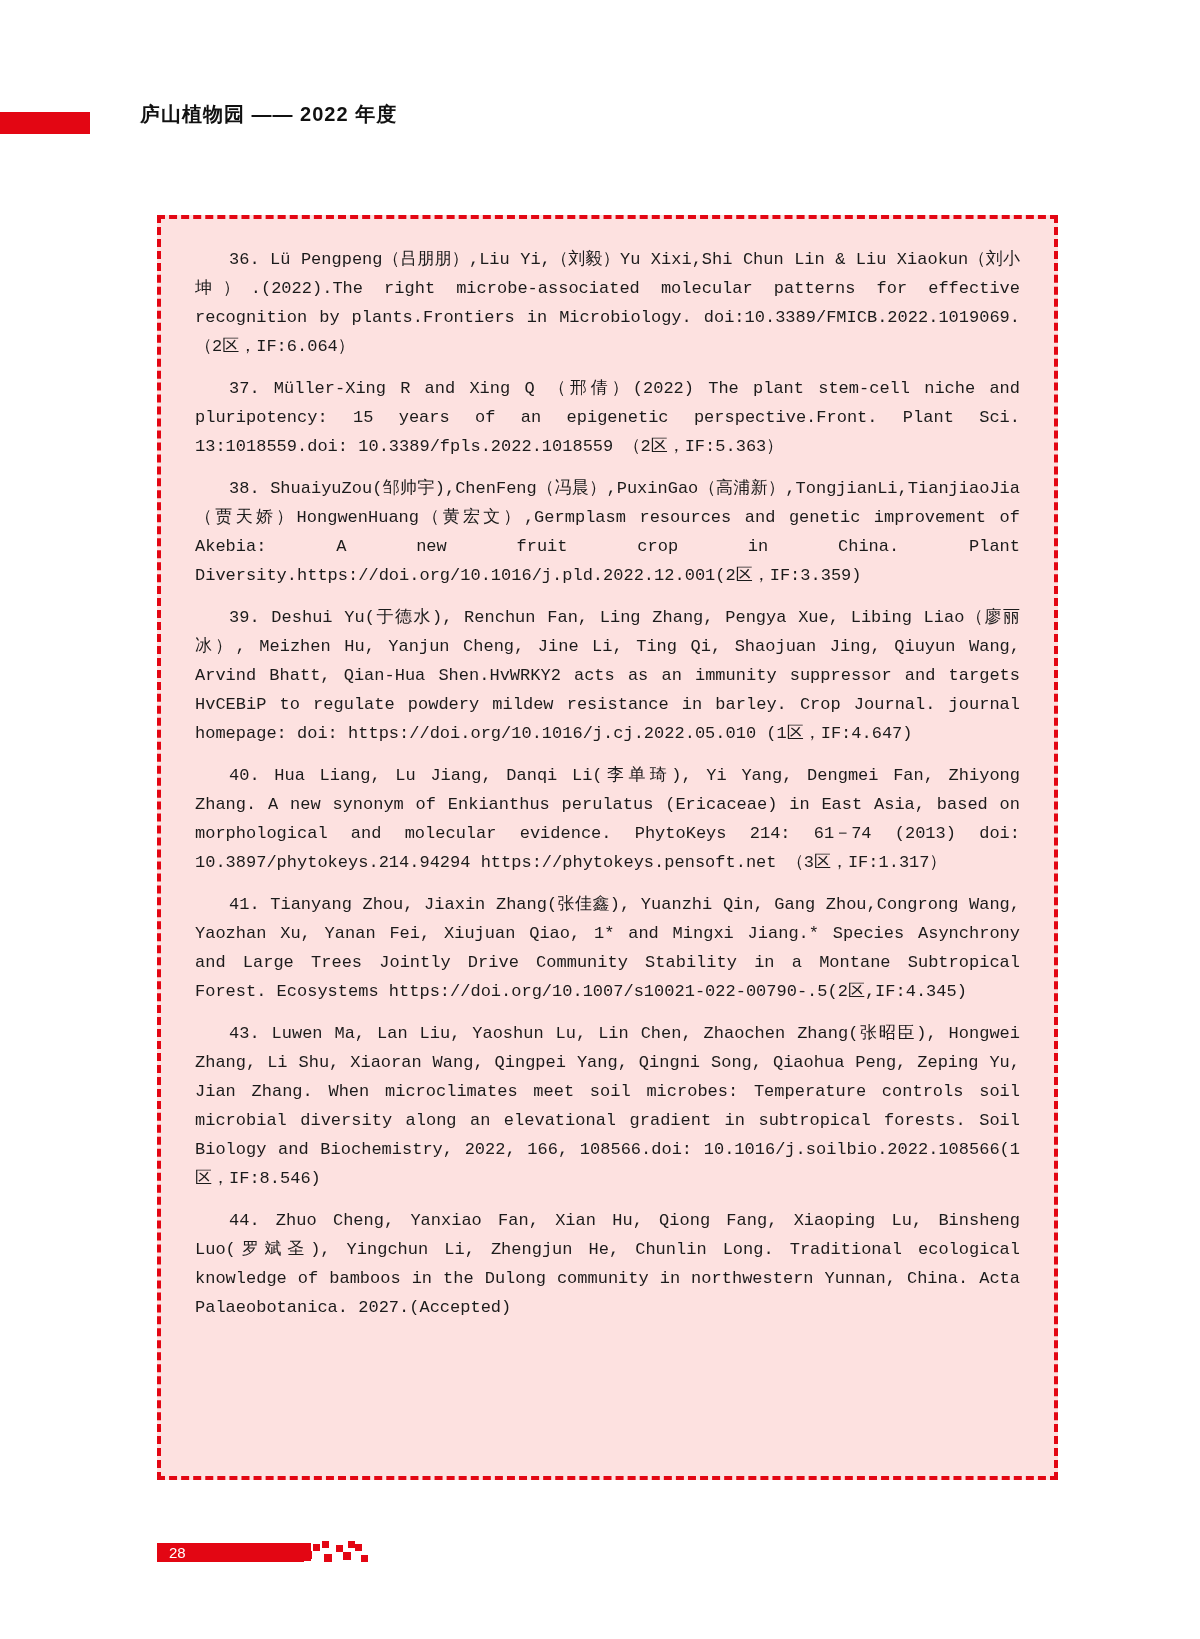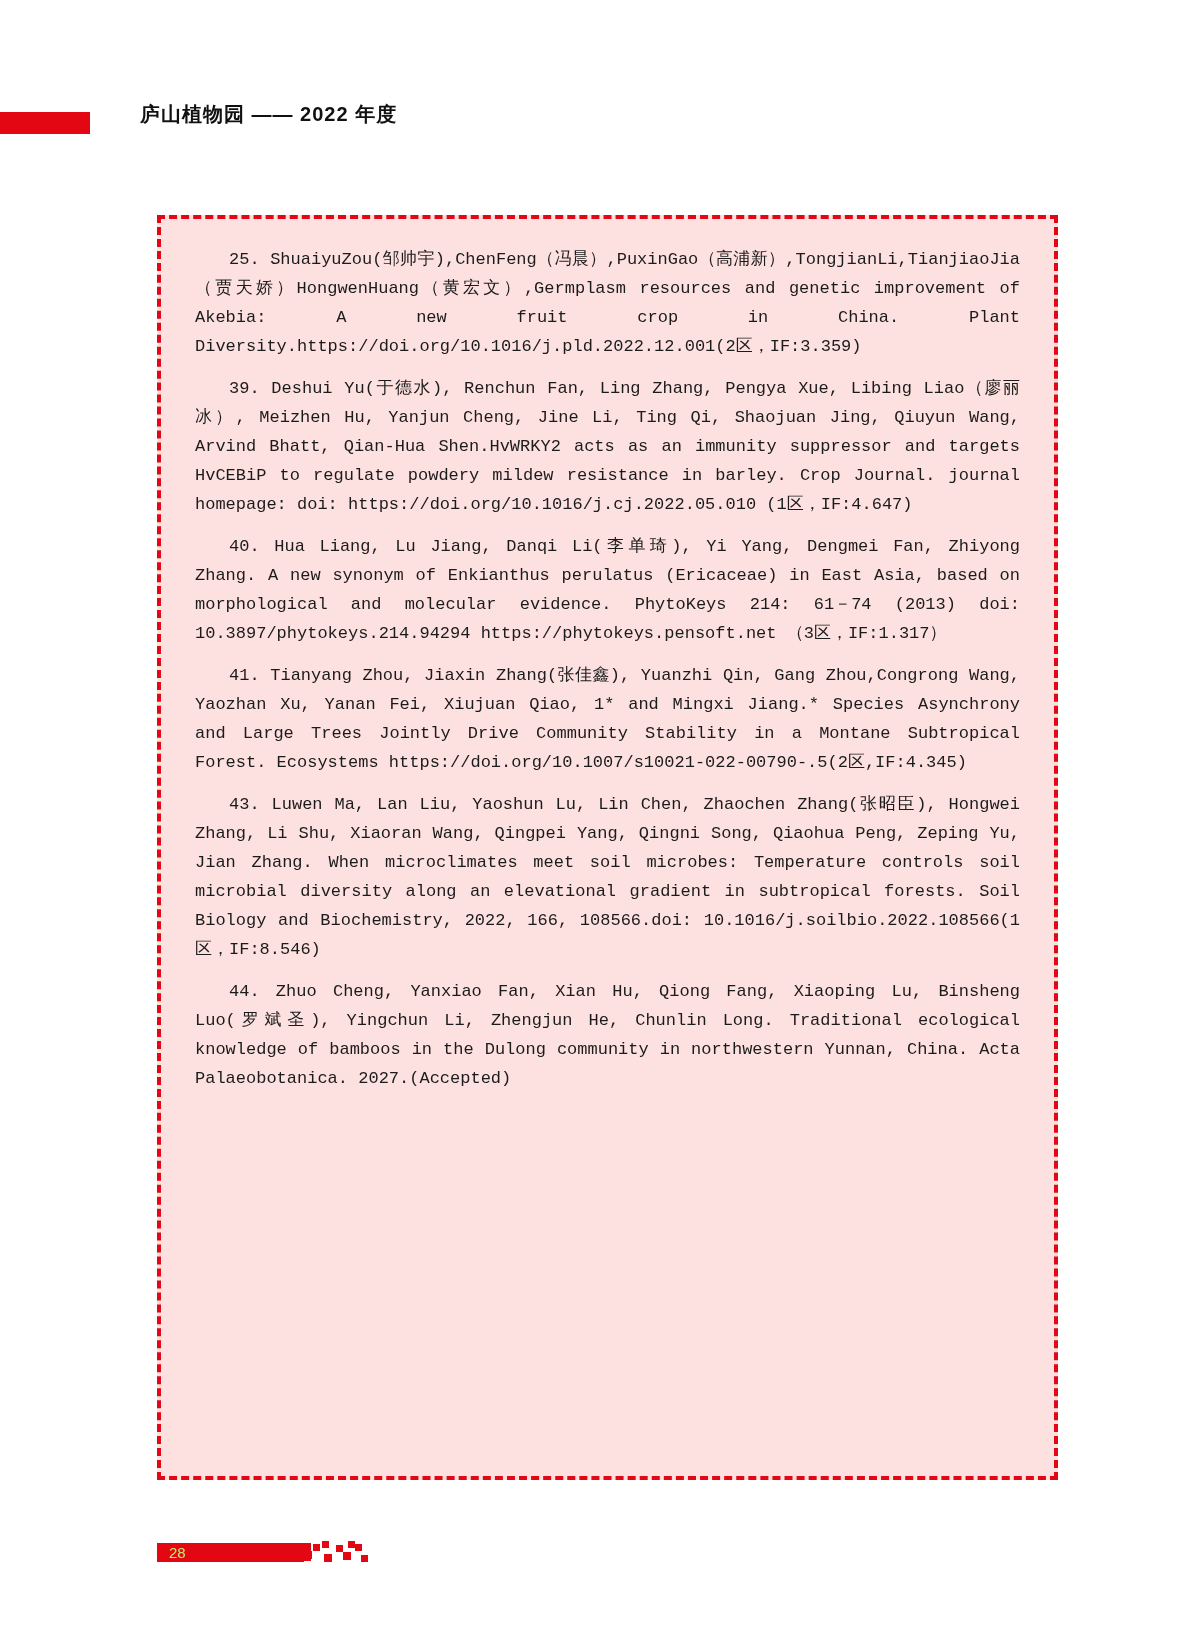--- a/index.html
+++ b/index.html
@@ -60,42 +60,44 @@
   }
   
   .page-num-bar {
     position: absolute;
     left: 157px;
     top: 1543px;
     width: 147px;
     height: 19px;
     box-sizing: border-box;
     background: #e30613;
-    color: #bef264;
+    color: #ffffff;
     font-family: "Liberation Sans", "DejaVu Sans", sans-serif;
     font-size: 15px;
     line-height: 19px;
     padding-left: 12px;
   }
   .pixel-dissolve {
     position: absolute;
     left: 303px;
     top: 1539px;
   }
 </style>
 </head>
 <body>
 
 <div class="page">
 
   <div class="header-red-bar"></div>
   <div class="header-title">庐山植物园 —— 2022 年度</div>
 
   <div class="ref-box">
-    <p class="ref">25. ShuaiyuZou(邹帅宇),ChenFeng（冯晨）,PuxinGao（高浦新）,TongjianLi,TianjiaoJia（贾天娇）HongwenHuang（黄宏文）,Germplasm resources and genetic improvement of Akebia: A new fruit crop in China. Plant Diversity.https://doi.org/10.1016/j.pld.2022.12.001(2区，IF:3.359)</p>
+    <p class="ref">36. Lü Pengpeng（吕朋朋）,Liu Yi,（刘毅）Yu Xixi,Shi Chun Lin &amp; Liu Xiaokun（刘小坤）.(2022).The right microbe-associated molecular patterns for effective recognition by plants.Frontiers in Microbiology. doi:10.3389/FMICB.2022.1019069. （2区，IF:6.064）</p>
+    <p class="ref">37. Müller-Xing R and Xing Q （邢倩）(2022) The plant stem-cell niche and pluripotency: 15 years of an epigenetic perspective.Front. Plant Sci. 13:1018559.doi: 10.3389/fpls.2022.1018559 （2区，IF:5.363）</p>
+    <p class="ref">38. ShuaiyuZou(邹帅宇),ChenFeng（冯晨）,PuxinGao（高浦新）,TongjianLi,TianjiaoJia（贾天娇）HongwenHuang（黄宏文）,Germplasm resources and genetic improvement of Akebia: A new fruit crop in China. Plant Diversity.https://doi.org/10.1016/j.pld.2022.12.001(2区，IF:3.359)</p>
     <p class="ref">39. Deshui Yu(于德水), Renchun Fan, Ling Zhang, Pengya Xue, Libing Liao（廖丽冰）, Meizhen Hu, Yanjun Cheng, Jine Li, Ting Qi, Shaojuan Jing, Qiuyun Wang, Arvind Bhatt, Qian-Hua Shen.HvWRKY2 acts as an immunity suppressor and targets HvCEBiP to regulate powdery mildew resistance in barley. Crop Journal. journal homepage: doi: https://doi.org/10.1016/j.cj.2022.05.010 (1区，IF:4.647)</p>
     <p class="ref">40. Hua Liang, Lu Jiang, Danqi Li(李单琦), Yi Yang, Dengmei Fan, Zhiyong Zhang. A new synonym of Enkianthus perulatus (Ericaceae) in East Asia, based on morphological and molecular evidence. PhytoKeys 214: 61－74 (2013) doi: 10.3897/phytokeys.214.94294 https://phytokeys.pensoft.net （3区，IF:1.317）</p>
     <p class="ref">41. Tianyang Zhou, Jiaxin Zhang(张佳鑫), Yuanzhi Qin,  Gang Zhou,Congrong Wang, Yaozhan Xu, Yanan Fei, Xiujuan Qiao, 1* and Mingxi Jiang.* Species Asynchrony and Large Trees Jointly Drive Community Stability in a Montane Subtropical Forest. Ecosystems https://doi.org/10.1007/s10021-022-00790-.5(2区,IF:4.345)</p>
     <p class="ref">43. Luwen Ma, Lan Liu, Yaoshun Lu, Lin Chen, Zhaochen Zhang(张昭臣), Hongwei Zhang, Li Shu, Xiaoran Wang, Qingpei Yang, Qingni Song, Qiaohua Peng, Zeping Yu, Jian Zhang. When microclimates meet soil microbes: Temperature controls soil microbial diversity along an elevational gradient in subtropical forests. Soil Biology and Biochemistry, 2022, 166, 108566.doi: 10.1016/j.soilbio.2022.108566(1区，IF:8.546)</p>
     <p class="ref">44. Zhuo Cheng, Yanxiao Fan, Xian Hu, Qiong Fang, Xiaoping Lu, Binsheng Luo(罗斌圣), Yingchun Li, Zhengjun He, Chunlin Long. Traditional ecological knowledge of bamboos in the Dulong community in northwestern Yunnan, China. Acta Palaeobotanica. 2027.(Accepted)</p>
   </div>
 
   <div class="page-num-bar">
     <span>28</span>
   </div>

